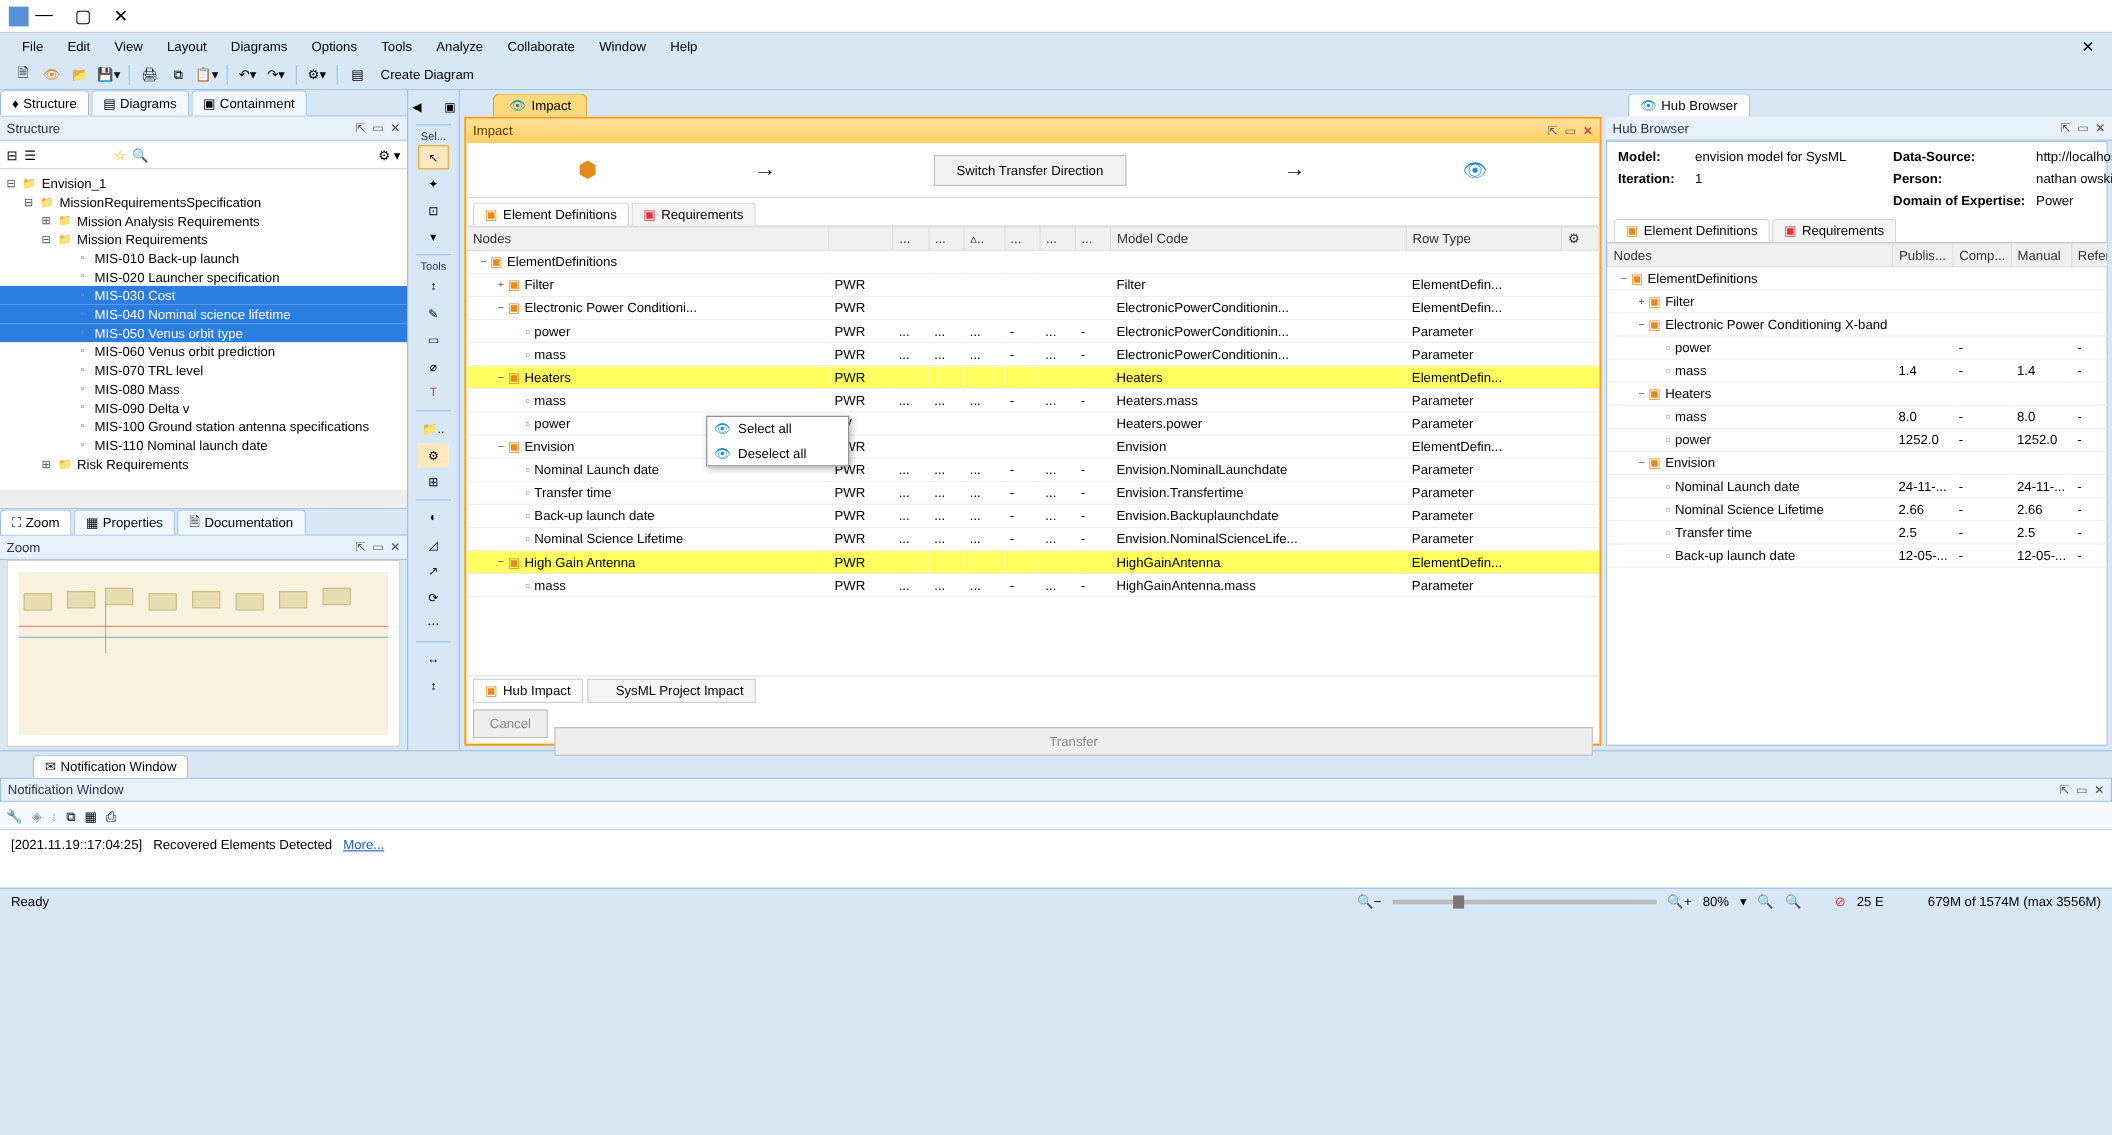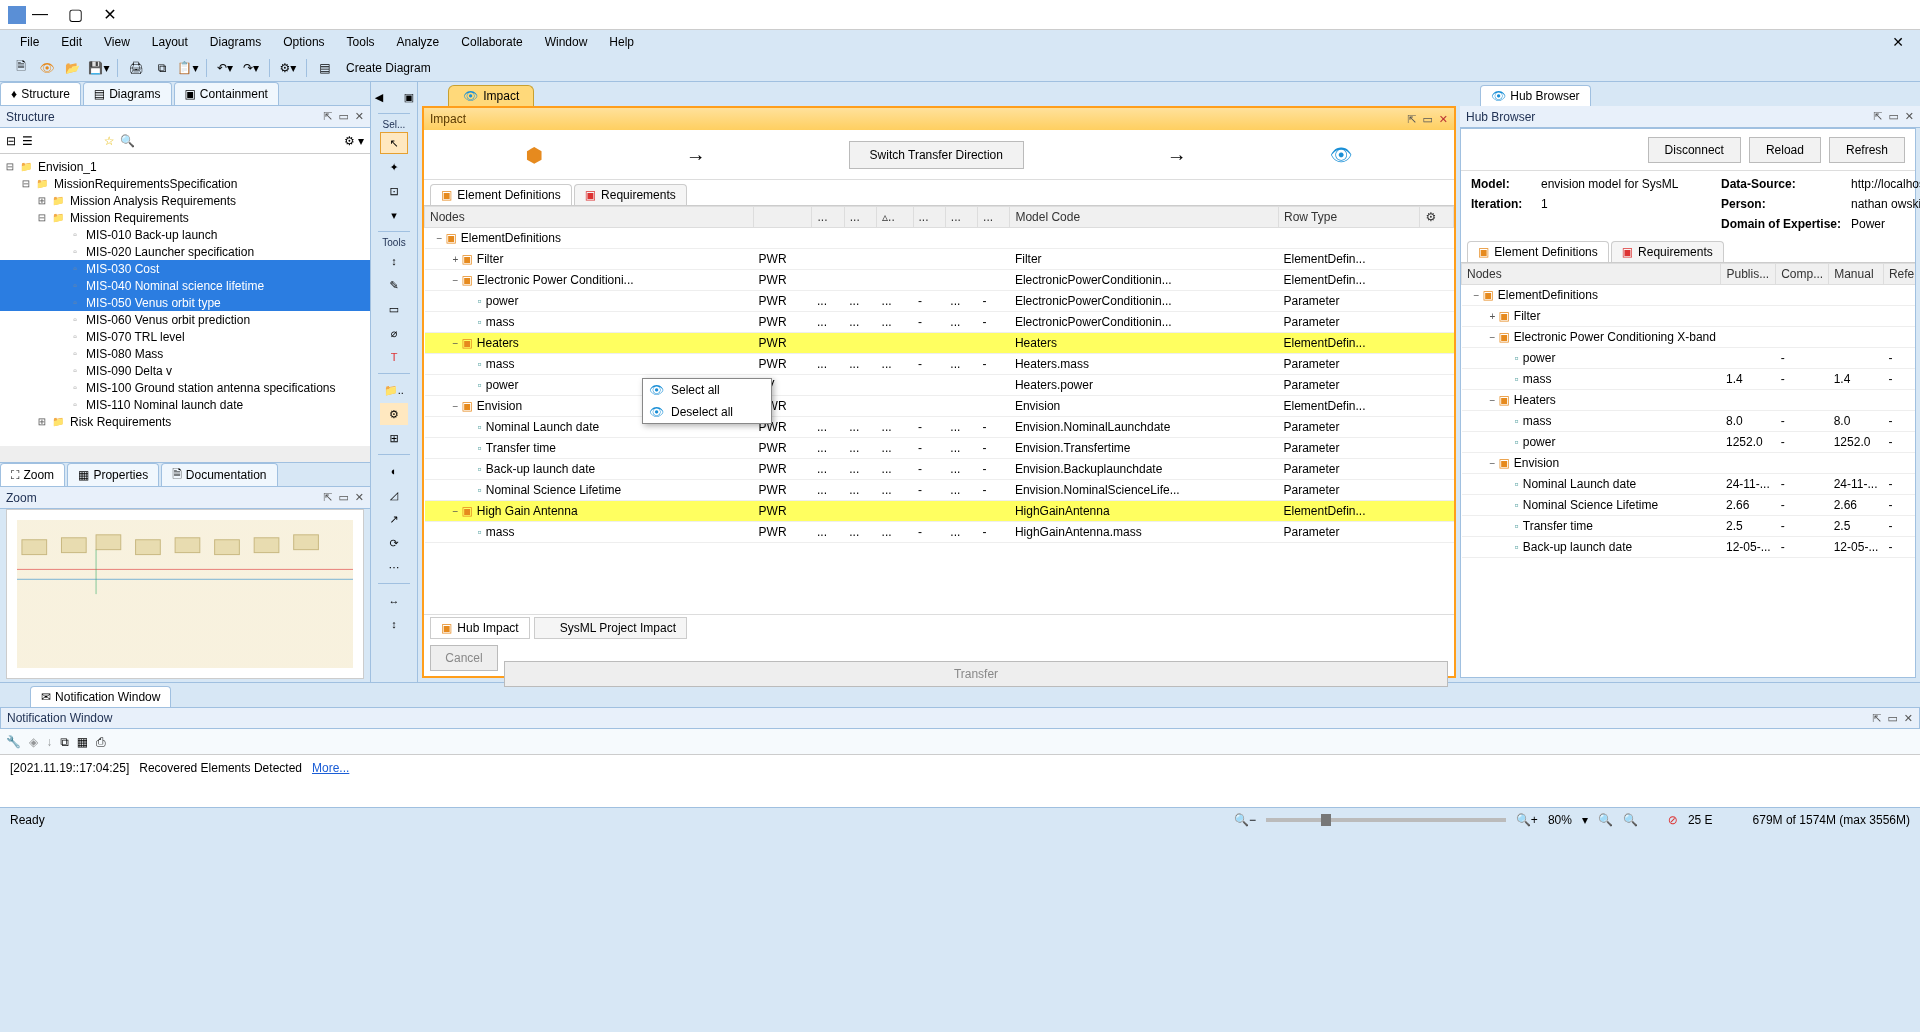--- a/index.html
+++ b/index.html
@@ -730,25 +730,20 @@
     </div>
     <div class="panel-header">
       <div class="panel-header-title">Hub Browser</div>
       <div class="panel-header-icons">
         <span>⇱</span>
         <span>▭</span>
         <span>✕</span>
       </div>
     </div>
     <div class="hub-body">
-      <div class="hub-btn-row">
-        <button>Disconnect</button>
-        <button>Reload</button>
-        <button>Refresh</button>
-      </div>
       <div class="hub-meta">
         <b>Model:</b>
         <span>envision model for SysML</span>
         <b>Data-Source:</b>
         <span>http://localhost:5000</span>
         <b>Iteration:</b>
         <span>1</span>
         <b>Person:</b>
         <span>nathan owski</span>
         <span></span>

